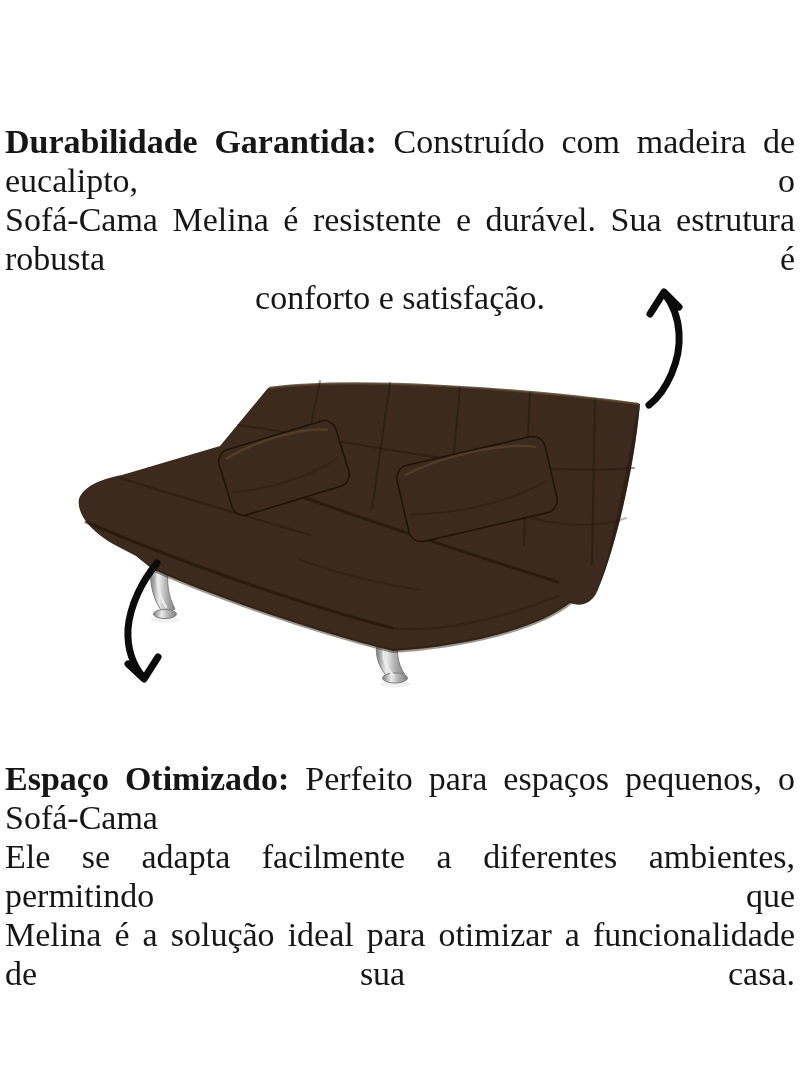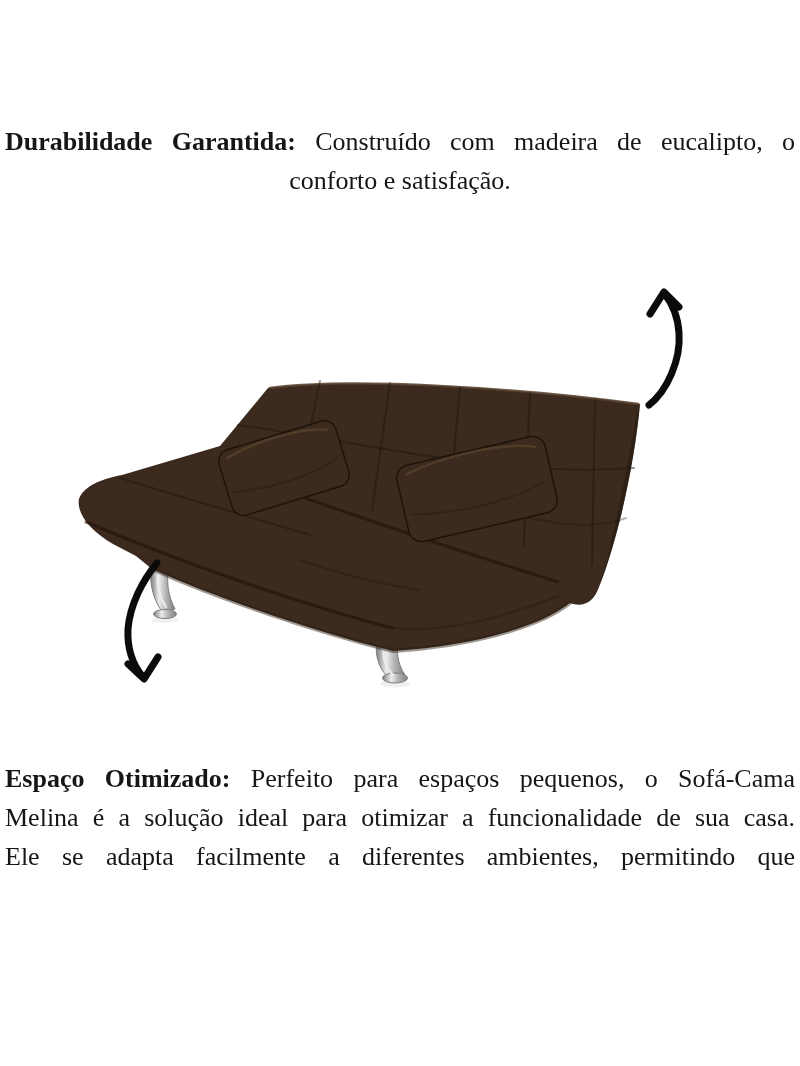--- a/index.html
+++ b/index.html
@@ -9,21 +9,21 @@
     height: 1066px;
     background: var(--background, #ffffff);
     overflow: hidden;
     font-family: "Liberation Serif", "DejaVu Serif", serif;
   }
   .text-block {
     position: absolute;
     left: 5px;
     width: 790px;
     color: var(--text, #161616);
-    font-size: 26px;
+    font-size: 34px;
     line-height: 39px;
   }
   .text-block p { margin: 0; }
   .line { text-align: center; }
   .just {
     text-align: justify;
     text-align-last: justify;
     text-justify: inter-word;
   }
   .text-block strong { font-weight: 700; }
@@ -47,20 +47,21 @@
   .floor-shadow{ fill: #000; opacity: .06; }
   .arrow-stroke{ stroke: var(--arrow, #0b0b0b); stroke-width: 7; fill: none; stroke-linecap: round; stroke-linejoin: round; }
 </style>
 </head>
 <body>
 
 <div class="page">
 
   <section class="text-block" style="top:122px">
     <p class="just"><strong>Durabilidade Garantida:</strong> <span>Construído com madeira de eucalipto, o</span></p>
+    <p class="just">Sofá-Cama Melina é resistente e durável. Sua estrutura robusta é</p>
     <p class="line">conforto e satisfação.</p>
   </section>
 
   <svg class="sofa-svg" viewBox="0 0 800 1066" aria-hidden="true">
     <defs>
       <linearGradient id="chrome" x1="0" y1="0" x2="1" y2="0">
         <stop offset="0" style="stop-color:var(--leg-dark,#7e7e7e)"></stop>
         <stop offset="0.35" style="stop-color:var(--leg-light,#ececec)"></stop>
         <stop offset="0.6" style="stop-color:var(--leg-mid,#b9b9b9)"></stop>
         <stop offset="1" style="stop-color:var(--leg-dark,#7e7e7e)"></stop>
@@ -130,17 +131,17 @@
       <path class="arrow-stroke" d="M650,314 L664,292 L679,307"></path>
     </g>
     <g>
       <path class="arrow-stroke" d="M157,563 C143,580 130,604 128,629 C127,649 133,665 143,677"></path>
       <path class="arrow-stroke" d="M128,664 L144,679 L158,657"></path>
     </g>
   </svg>
 
   <section class="text-block" style="top:759px">
     <p class="just"><strong>Espaço Otimizado:</strong> <span>Perfeito para espaços pequenos, o Sofá-Cama</span></p>
+    <p class="just">Ele se adapta facilmente a diferentes ambientes, permitindo que</p>
     <p class="just">Melina é a solução ideal para otimizar a funcionalidade de sua casa.</p>
-    <p class="just">Ele se adapta facilmente a diferentes ambientes, permitindo que</p>
   </section>
 
 </div>
 
 </body></html>

